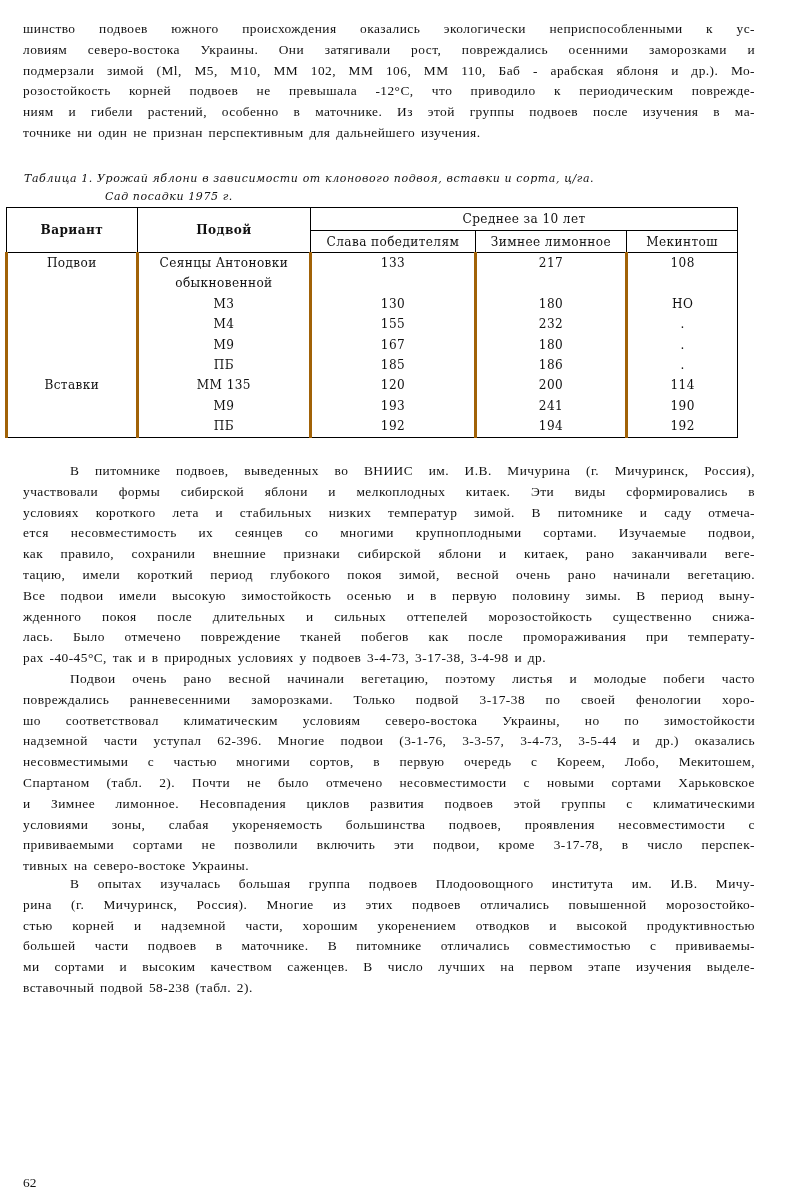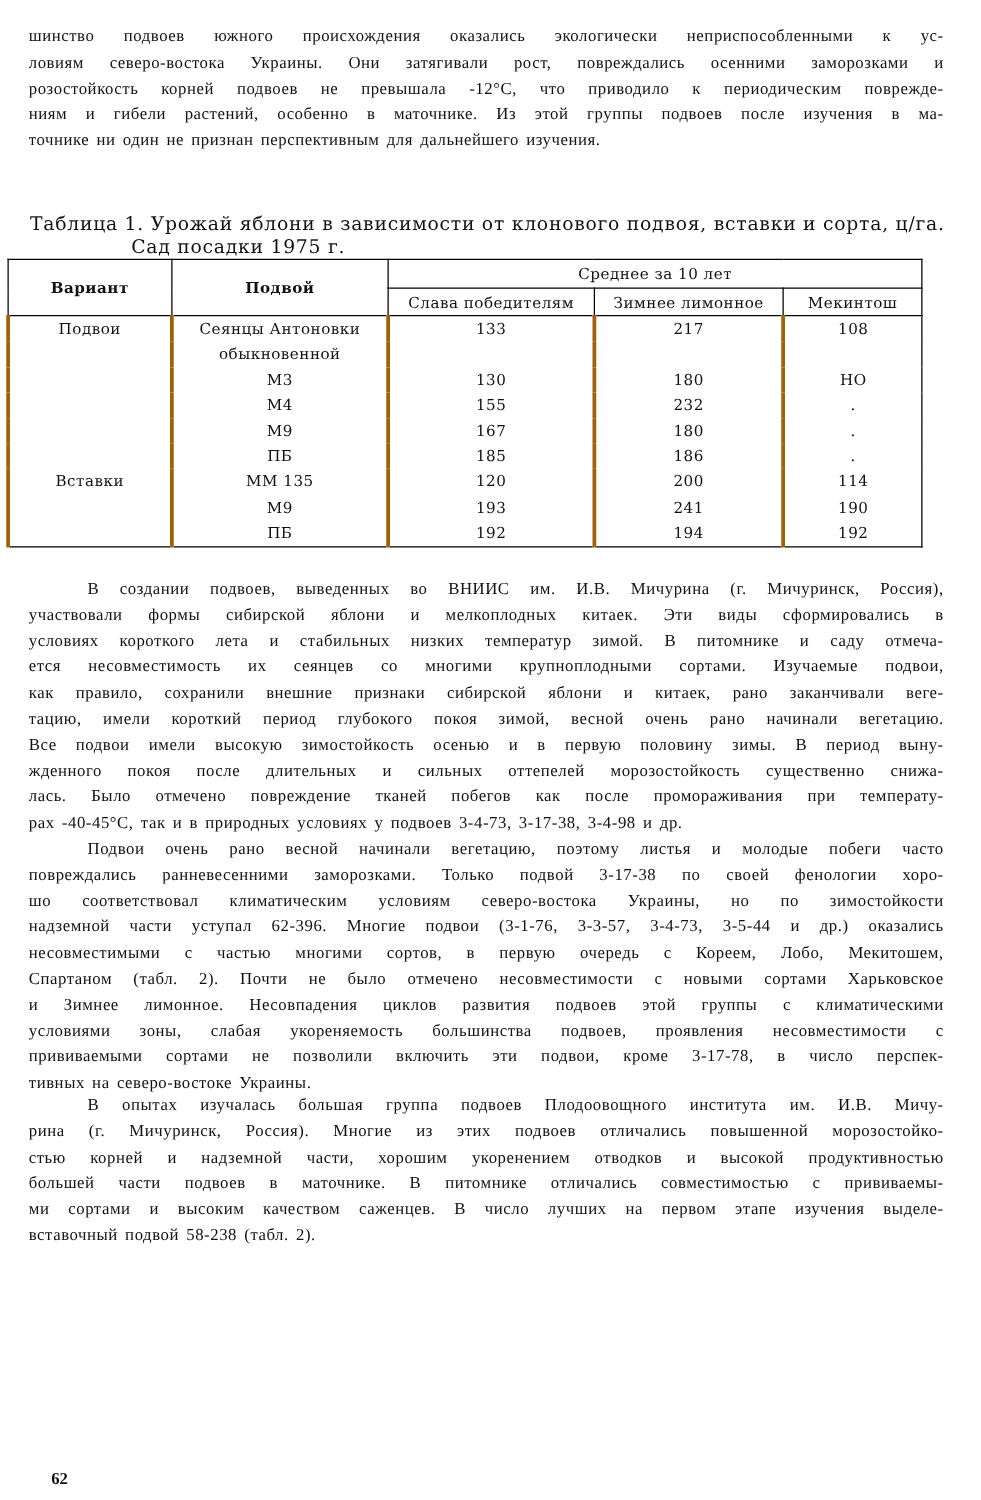--- a/index.html
+++ b/index.html
@@ -3,39 +3,40 @@
 <meta charset="utf-8">
 <style>
   html, body { margin: 0; padding: 0; background: #ffffff; }
   body { width: 785px; height: 1200px; position: relative; overflow: hidden;
          font-family: "Liberation Serif", "DejaVu Serif", serif; color: #111; }
   .para { position: absolute; left: 23px; width: 732px; font-size: 13.4px; line-height: 20.8px;
           text-align: justify; letter-spacing: 0.45px; word-spacing: 2px; }
   .para .line { display: block; text-align: justify; text-align-last: justify; white-space: nowrap; height: 20.8px; }
   .para .line.last { text-align-last: left; }
   .para .line.indent { padding-left: 47px; }
-  .caption { position: absolute; left: 24px; font-family: "DejaVu Serif", serif; font-size: 15px;
-             letter-spacing: 0.6px; line-height: 18px; }
+  .caption { position: absolute; left: 24px; font-family: "DejaVu Serif", serif; font-size: 11px;
+             letter-spacing: 0.6px; line-height: 18px; font-style: italic; }
   table.t1 { position: absolute; left: 5px; top: 207px; width: 733px; border-collapse: collapse;
              font-family: "DejaVu Serif", serif; font-size: 12.1px; letter-spacing: 0.4px; }
   table.t1 td, table.t1 th { border-left: 3px solid #a16207; border-right: 1px solid #000; padding: 0; text-align: center; font-weight: normal; }
   table.t1 thead th { border: 1px solid #000; }
   table.t1 thead tr.h1 th { height: 22px; }
   table.t1 thead tr.h2 th { height: 21px; }
   table.t1 th.bold { font-weight: bold; }
   table.t1 tbody td { height: 20.4px; vertical-align: top; line-height: 20.4px; }
   table.t1 tbody tr:last-child td { border-bottom: 1px solid #000; }
-  .pagenum { position: absolute; left: 41px; top: 1175px; font-size: 13.4px; font-weight: bold; }
+  .pagenum { position: absolute; left: 23px; top: 1175px; font-size: 13.4px; }
 </style>
 </head>
 <body>
 
 <div class="para" style="top:19px;">
   <span class="line">шинство подвоев южного происхождения оказались экологически неприспособленными к ус-</span>
   <span class="line">ловиям северо-востока Украины. Они затягивали рост, повреждались осенними заморозками и</span>
+  <span class="line">подмерзали зимой (Ml, M5, M10, MM 102, MM 106, MM 110, Баб - арабская яблоня и др.). Мо-</span>
   <span class="line">розостойкость корней подвоев не превышала -12°С, что приводило к периодическим поврежде-</span>
   <span class="line">ниям и гибели растений, особенно в маточнике. Из этой группы подвоев после изучения в ма-</span>
   <span class="line last">точнике ни один не признан перспективным для дальнейшего  изучения.</span>
 </div>
 
 <div class="caption" style="top:170px;">Таблица 1. Урожай яблони в зависимости от клонового подвоя, вставки и сорта, ц/га.</div>
 <div class="caption" style="top:188px; left:105px;">Сад посадки  1975 г.</div>
 
 <table class="t1">
   <colgroup>
@@ -118,21 +119,21 @@
       <td></td>
       <td>ПБ</td>
       <td>192</td>
       <td>194</td>
       <td>192</td>
     </tr>
   </tbody>
 </table>
 
 <div class="para" style="top:461px;">
-  <span class="line indent">В создании подвоев, выведенных во ВНИИС им. И.В. Мичурина (г. Мичуринск, Россия),</span>
+  <span class="line indent">В питомнике подвоев, выведенных во ВНИИС им. И.В. Мичурина (г. Мичуринск, Россия),</span>
   <span class="line">участвовали формы сибирской яблони и мелкоплодных китаек. Эти виды сформировались в</span>
   <span class="line">условиях короткого лета и стабильных низких температур зимой. В питомнике и саду отмеча-</span>
   <span class="line">ется несовместимость их сеянцев со многими крупноплодными сортами. Изучаемые подвои,</span>
   <span class="line">как правило, сохранили внешние признаки сибирской яблони и китаек, рано заканчивали веге-</span>
   <span class="line">тацию, имели короткий период глубокого покоя зимой, весной очень рано начинали вегетацию.</span>
   <span class="line">Все подвои имели высокую зимостойкость осенью и в первую половину зимы. В период выну-</span>
   <span class="line">жденного покоя после длительных и сильных оттепелей морозостойкость существенно снижа-</span>
   <span class="line">лась. Было отмечено повреждение тканей побегов  как после промораживания при температу-</span>
   <span class="line last">рах -40-45°С, так и в природных условиях у подвоев 3-4-73, 3-17-38, 3-4-98 и др.</span>
 </div>

